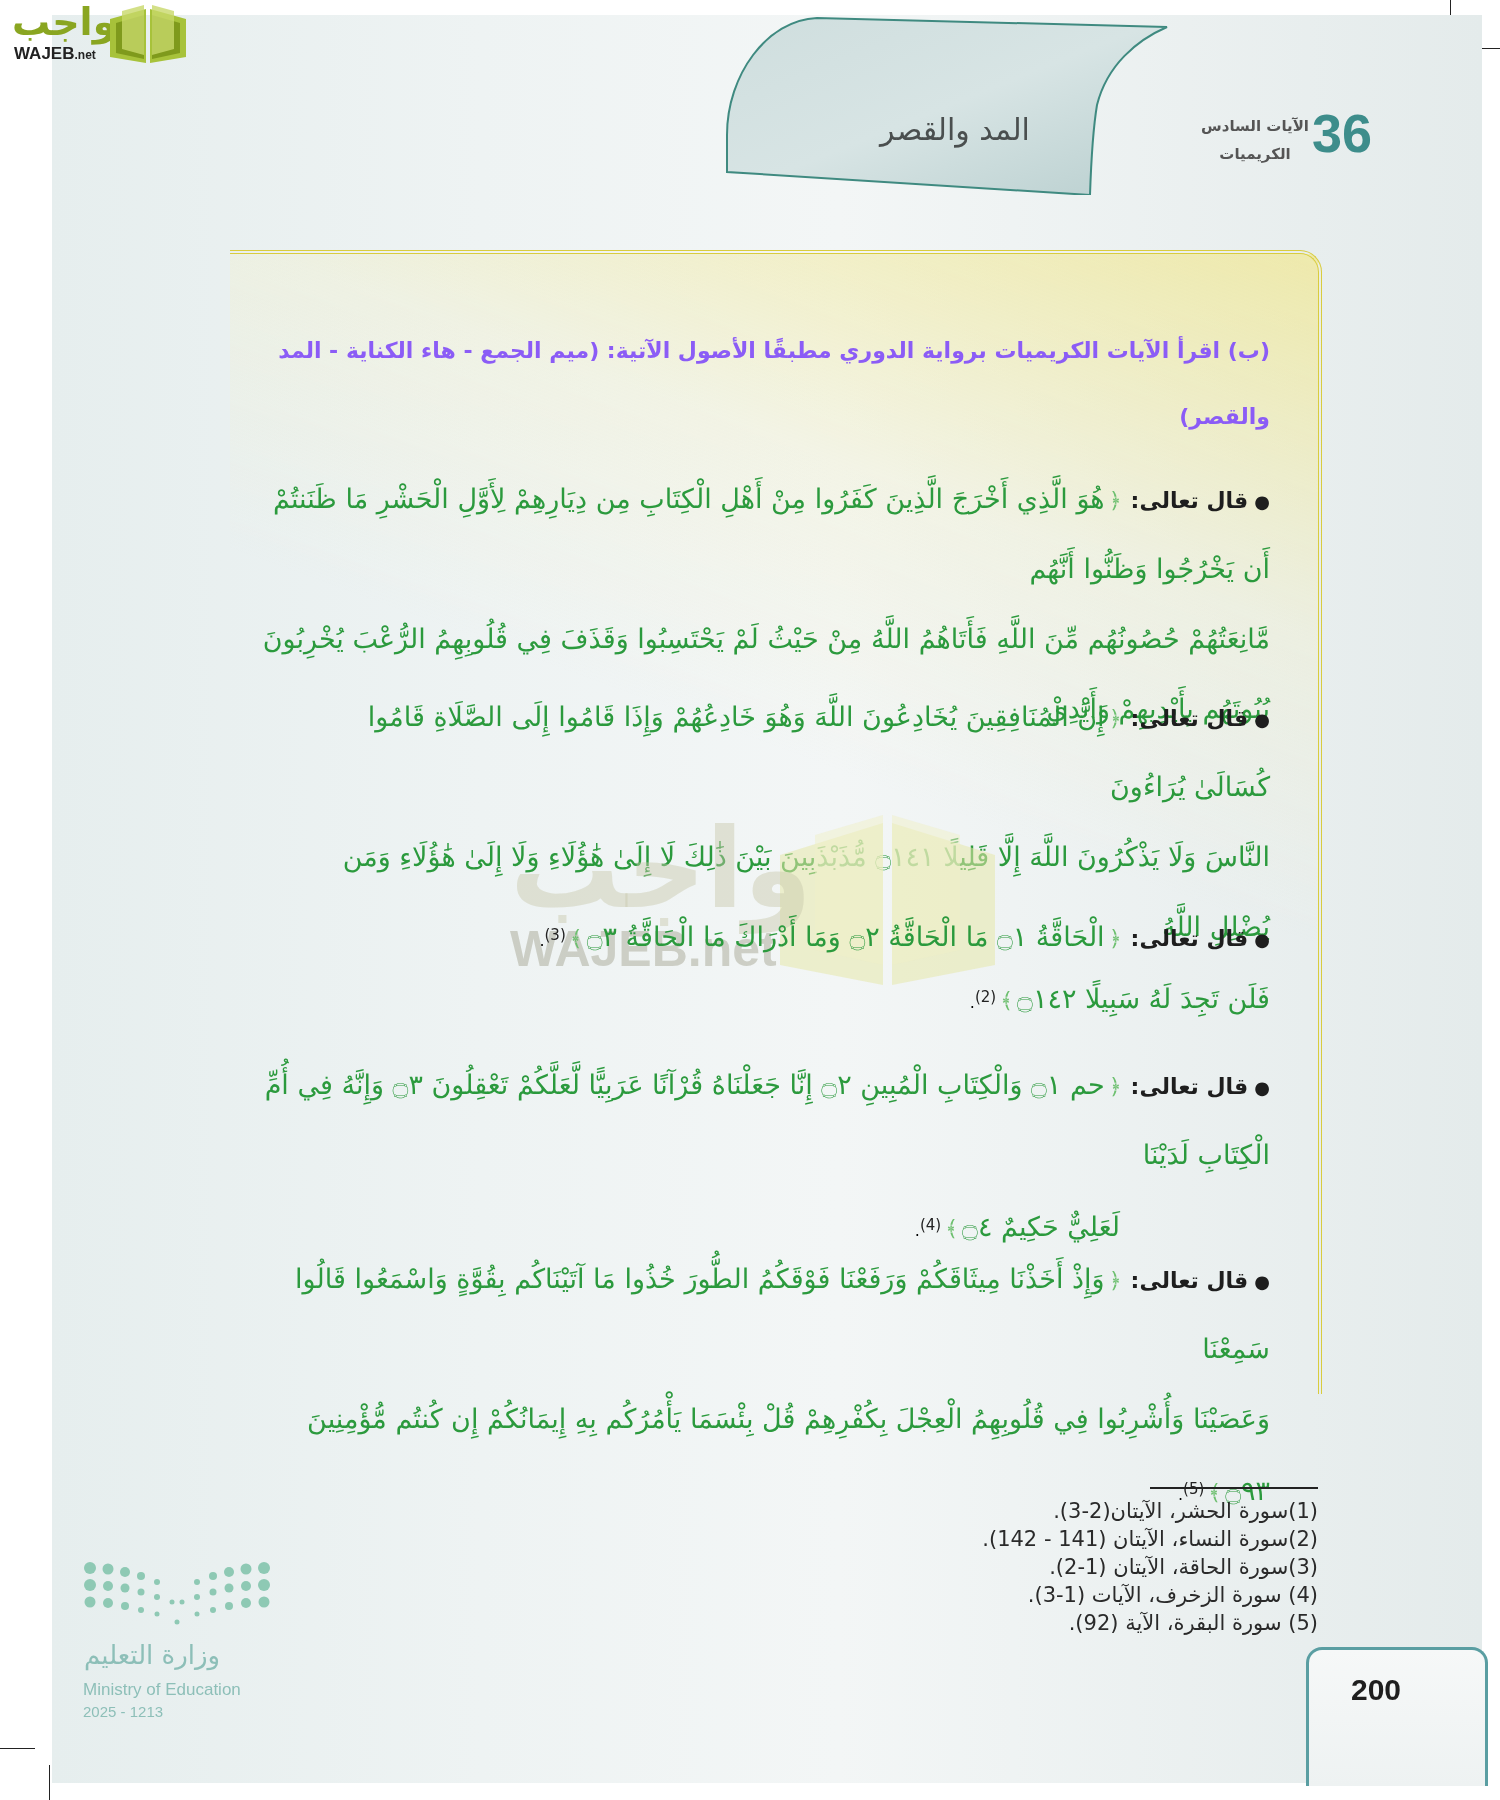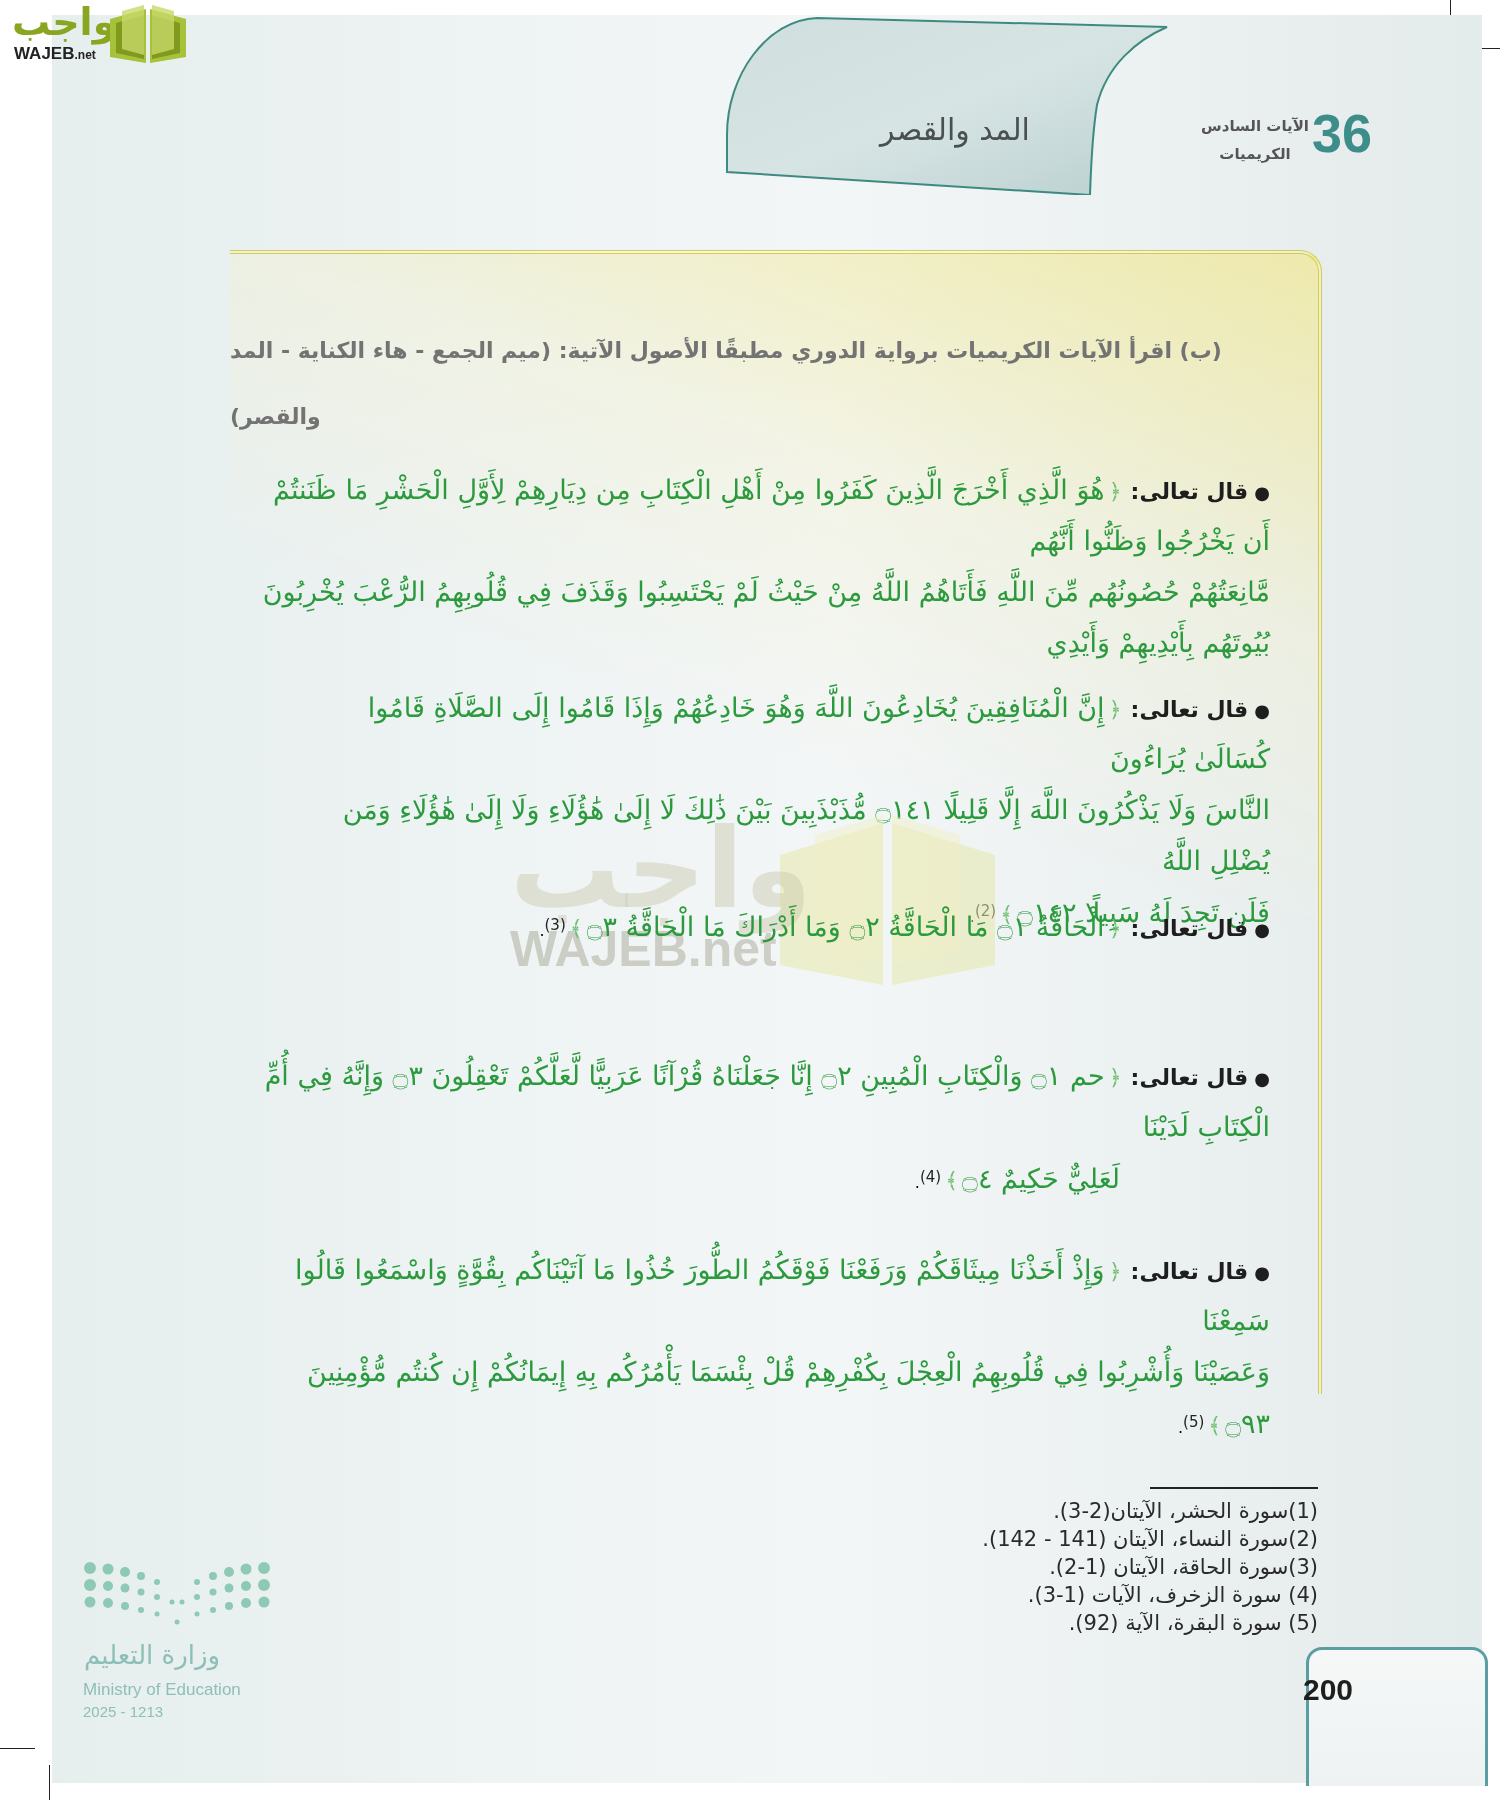--- a/index.html
+++ b/index.html
@@ -32,36 +32,36 @@
   }
   
   .frame {
     position: absolute; left: 230px; top: 250px; width: 1088px; height: 1140px;
     border-top: 4px double #d9cc3e; border-right: 4px double #d9cc3e;
     border-top-right-radius: 22px;
     background: linear-gradient(200deg, rgba(240,232,150,0.75) 0%, rgba(243,240,200,0.35) 25%, rgba(255,255,255,0) 45%);
   }
   .instruction {
     position: absolute; left: 230px; top: 318px; width: 1040px;
-    direction: rtl; text-align: left; font-size: 22px; font-weight: bold; color: #737373;
+    direction: rtl; text-align: right; font-size: 22px; font-weight: bold; color: #8b5cf6;
     line-height: 66px;
   }
   .verse {
     position: absolute; direction: rtl; text-align: right;
   }
   .verse .lead {
     font-size: 22px; font-weight: bold; color: #1e1e1e; white-space: nowrap;
   }
   .verse .bullet { font-size: 18px; margin-left: 6px; }
   .verse .q {
     color: #2b9a3d; font-family: "DejaVu Serif", serif; font-size: 27px;
   }
   .verse .orn { color: #6cbf6e; font-size: 22px; margin: 0 4px; }
   .verse .fn { color: #222; font-size: 15px; vertical-align: super; }
-  .verse p { margin: 0; line-height: 47px; }
+  .verse p { margin: 0; line-height: 66px; }
   
   .wm-text-ar {
     position: absolute; left: 510px; top: 805px; font-size: 110px; font-weight: bold;
     color: rgba(200,200,170,0.45); direction: rtl;
   }
   .wm-text-en {
     position: absolute; left: 510px; top: 920px; font-size: 50px; font-weight: bold;
     color: rgba(160,160,140,0.45); font-family: "Liberation Sans", sans-serif;
   }
   .wm-book {
@@ -74,21 +74,21 @@
     font-size: 21px; color: #2a2a2a; line-height: 28px;
   }
   .footnotes div { white-space: nowrap; }
   
   .pagebox {
     position: absolute; left: 1306px; top: 1647px; width: 176px; height: 136px;
     border: 3px solid #5a9ea2; border-bottom: none; border-radius: 16px 16px 0 0;
     background: linear-gradient(180deg, #f6f8f8, #eef2f2);
   }
   .pagenum {
-    position: absolute; left: 1258px; top: 1673px; width: 140px; text-align: center;
+    position: absolute; left: 1306px; top: 1673px; width: 140px; text-align: center;
     font-size: 30px; font-weight: bold; color: #1e1e1e; font-family: "Liberation Sans", sans-serif;
   }
   
   .wajeb-logo { position: absolute; left: 0; top: 0; width: 200px; height: 70px; }
   .wajeb-ar {
     position: absolute; left: 12px; top: 0px; font-size: 38px; font-weight: bold; color: #8aa621;
     direction: rtl;
   }
   .wajeb-en {
     position: absolute; left: 14px; top: 44px; font-size: 17px; font-weight: bold; color: #222;

